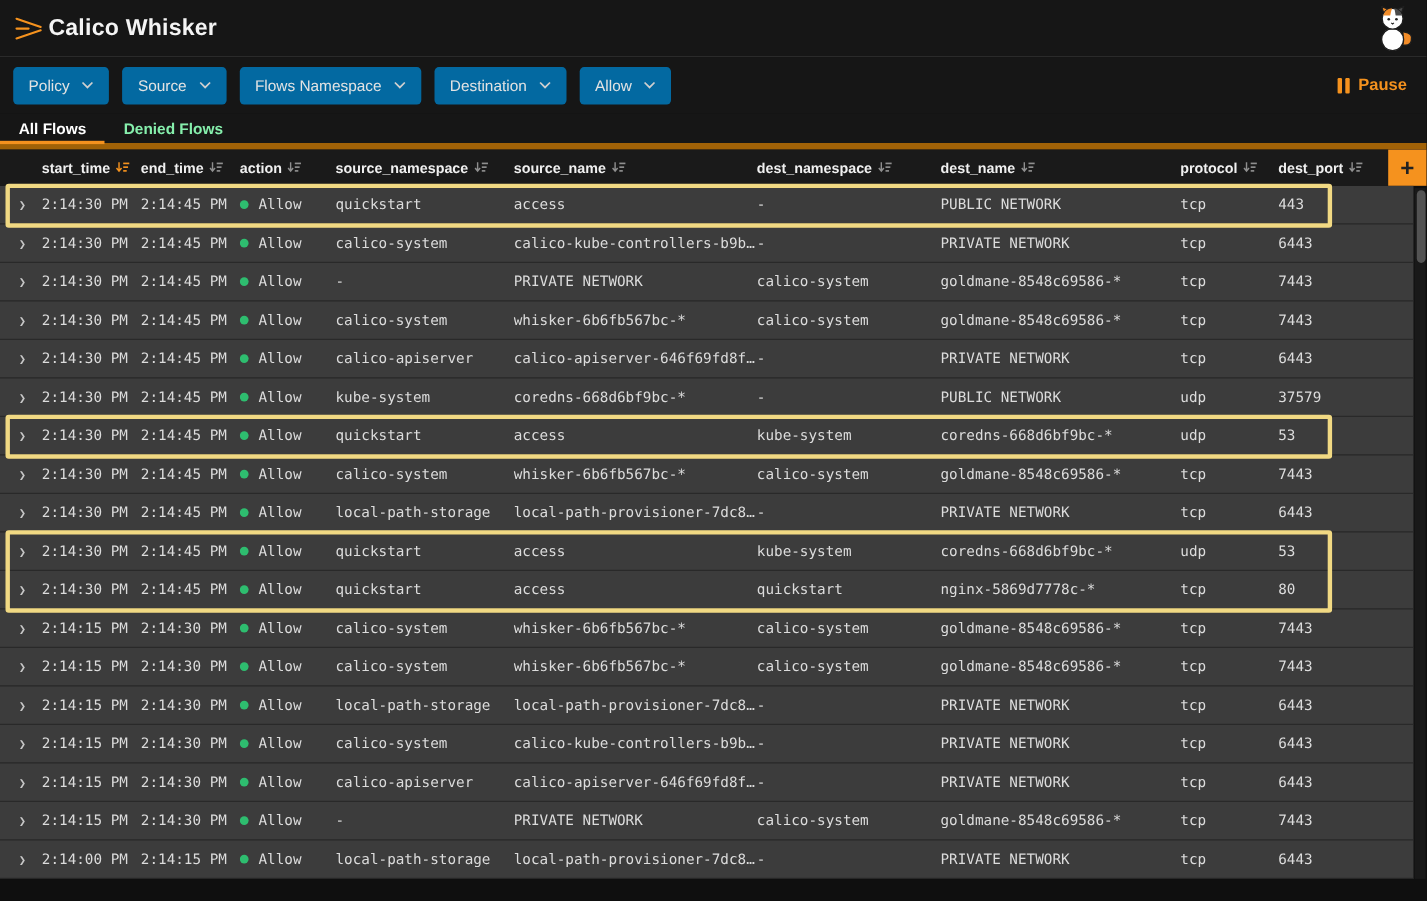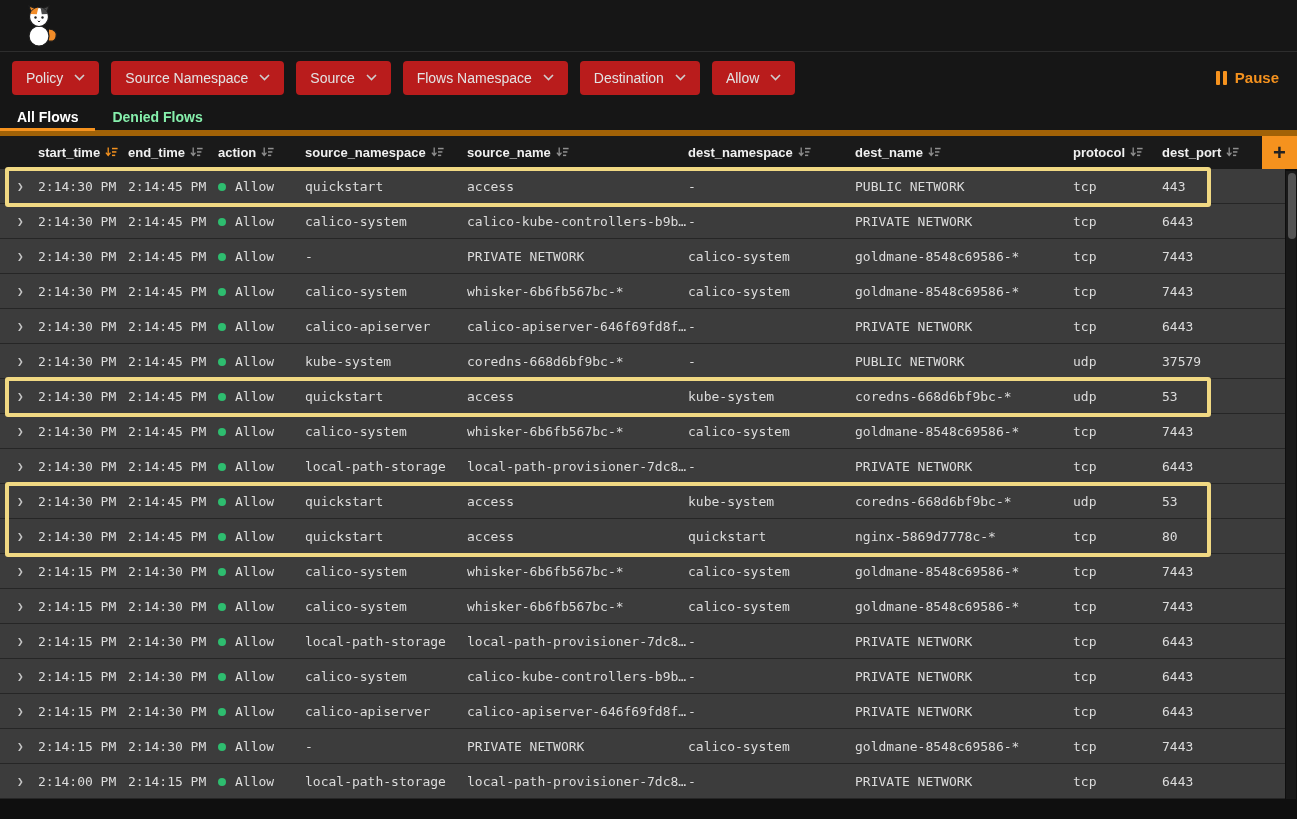--- a/index.html
+++ b/index.html
@@ -15,21 +15,21 @@
     display:flex; align-items:center; justify-content:space-between; padding:0 12px; flex:0 0 auto; }
   .logo { display:flex; align-items:center; gap:4px; }
   .logo .title { font-size:21px; font-weight:bold; color:#f4f4f4; letter-spacing:.2px; }
   .tagline { display:flex; align-items:center; gap:10px; }
   .tagline .lines { text-align:right; font-size:13px; line-height:1.5; color:#e6e6e6; }
   .tagline a { color:#F5921E; font-weight:bold; text-decoration:none; display:block; cursor:pointer; }
 
   
   .filterbar { height:51px; background:#161616; display:flex; align-items:center; gap:12px;
     padding:0 18px 0 12px; flex:0 0 auto; }
-  .fbtn { background:#b91c1c; border:none; color:#e3e3e3; font-size:14px; font-family:inherit;
+  .fbtn { background:#0369a1; border:none; color:#e3e3e3; font-size:14px; font-family:inherit;
     padding:0 14px; height:34px; border-radius:4px; display:flex; align-items:center; gap:11px; cursor:pointer;justify-content:center; }
   .spacer { flex:1; }
   .pausebtn { background:none; border:none; color:#F5921E; font-size:15px; font-weight:bold;
     display:flex; align-items:center; gap:8px; cursor:pointer; font-family:inherit; }
   .pausebtn .bars { display:flex; gap:3px; }
   .pausebtn .bars i { width:4px; height:14px; background:#F5921E; border-radius:1px; display:block; }
 
   
   .tabs { height:33px; background:#161616; display:flex; border-bottom:6px solid #a16207; flex:0 0 auto; }
   .tab { padding:0 17px; font-size:14px; font-weight:bold; color:#86efac;
@@ -59,20 +59,30 @@
     pointer-events:none; z-index:3; }
   .sbtrack { position:absolute; right:1px; top:2px; width:10px; height:628px; background:#191919; }
   .sbthumb { position:absolute; right:1px; top:4px; width:8px; height:66px; background:#535353; border-radius:4px; cursor:pointer; }
 </style>
 </head>
 <body>
 
 <div class="app">
 
   <header class="topbar">
+    <div class="logo">
+      <svg width="28" height="24" viewBox="0 0 26 24">
+        <g stroke="#F5921E" stroke-width="1.9" fill="none" stroke-linecap="round">
+          <path d="M2 3 L24 10.5"></path>
+          <path d="M2 12 L13 12"></path>
+          <path d="M2 21 L24 13.5"></path>
+        </g>
+      </svg>
+      <span class="title">Calico Whisker</span>
+    </div>
     <div class="tagline">
       <div class="lines">
       </div>
       <svg width="36" height="42" viewBox="0 0 36 42">
         <path d="M27 24 q9 1 7 8 q-1 5 -7 4" fill="#f28c28" stroke="#1e1e1e" stroke-width="1.2"></path>
         <ellipse cx="17" cy="31" rx="10" ry="10" fill="#ffffff" stroke="#1e1e1e" stroke-width="1.2"></ellipse>
         <path d="M9 7 L7 1 L14 3.8 Z" fill="#f28c28" stroke="#1e1e1e" stroke-width="1.2"></path>
         <path d="M25 7 L27 1 L20 3.8 Z" fill="#4a4a4a" stroke="#1e1e1e" stroke-width="1.2"></path>
         <circle cx="17" cy="12" r="9.5" fill="#ffffff" stroke="#1e1e1e" stroke-width="1.2"></circle>
         <path d="M8.4 9 a9.5 9.5 0 0 1 8 -6.4 l-1.6 6.6 Z" fill="#f28c28"></path>
@@ -81,26 +91,20 @@
         <circle cx="20.5" cy="12.5" r="1.2" fill="#222"></circle>
         <path d="M15.8 15.8 l1.2 1.1 l1.2 -1.1" stroke="#222" stroke-width="1" fill="none"></path>
       </svg>
     </div>
   </header>
 
   <div class="filterbar">
     <div id="filters" style="display:flex; gap:12px;">
         <button class="fbtn">
           <span>Policy</span>
-          <svg width="11" height="7" viewBox="0 0 11 7">
-            <path d="M1 1l4.5 4.5L10 1" stroke="#cfcfcf" stroke-width="1.6" fill="none"></path>
-          </svg>
-        </button>
-        <button class="fbtn">
-          <span>Source Namespace</span>
           <svg width="11" height="7" viewBox="0 0 11 7">
             <path d="M1 1l4.5 4.5L10 1" stroke="#cfcfcf" stroke-width="1.6" fill="none"></path>
           </svg>
         </button>
         <button class="fbtn">
           <span>Source</span>
           <svg width="11" height="7" viewBox="0 0 11 7">
             <path d="M1 1l4.5 4.5L10 1" stroke="#cfcfcf" stroke-width="1.6" fill="none"></path>
           </svg>
         </button>

